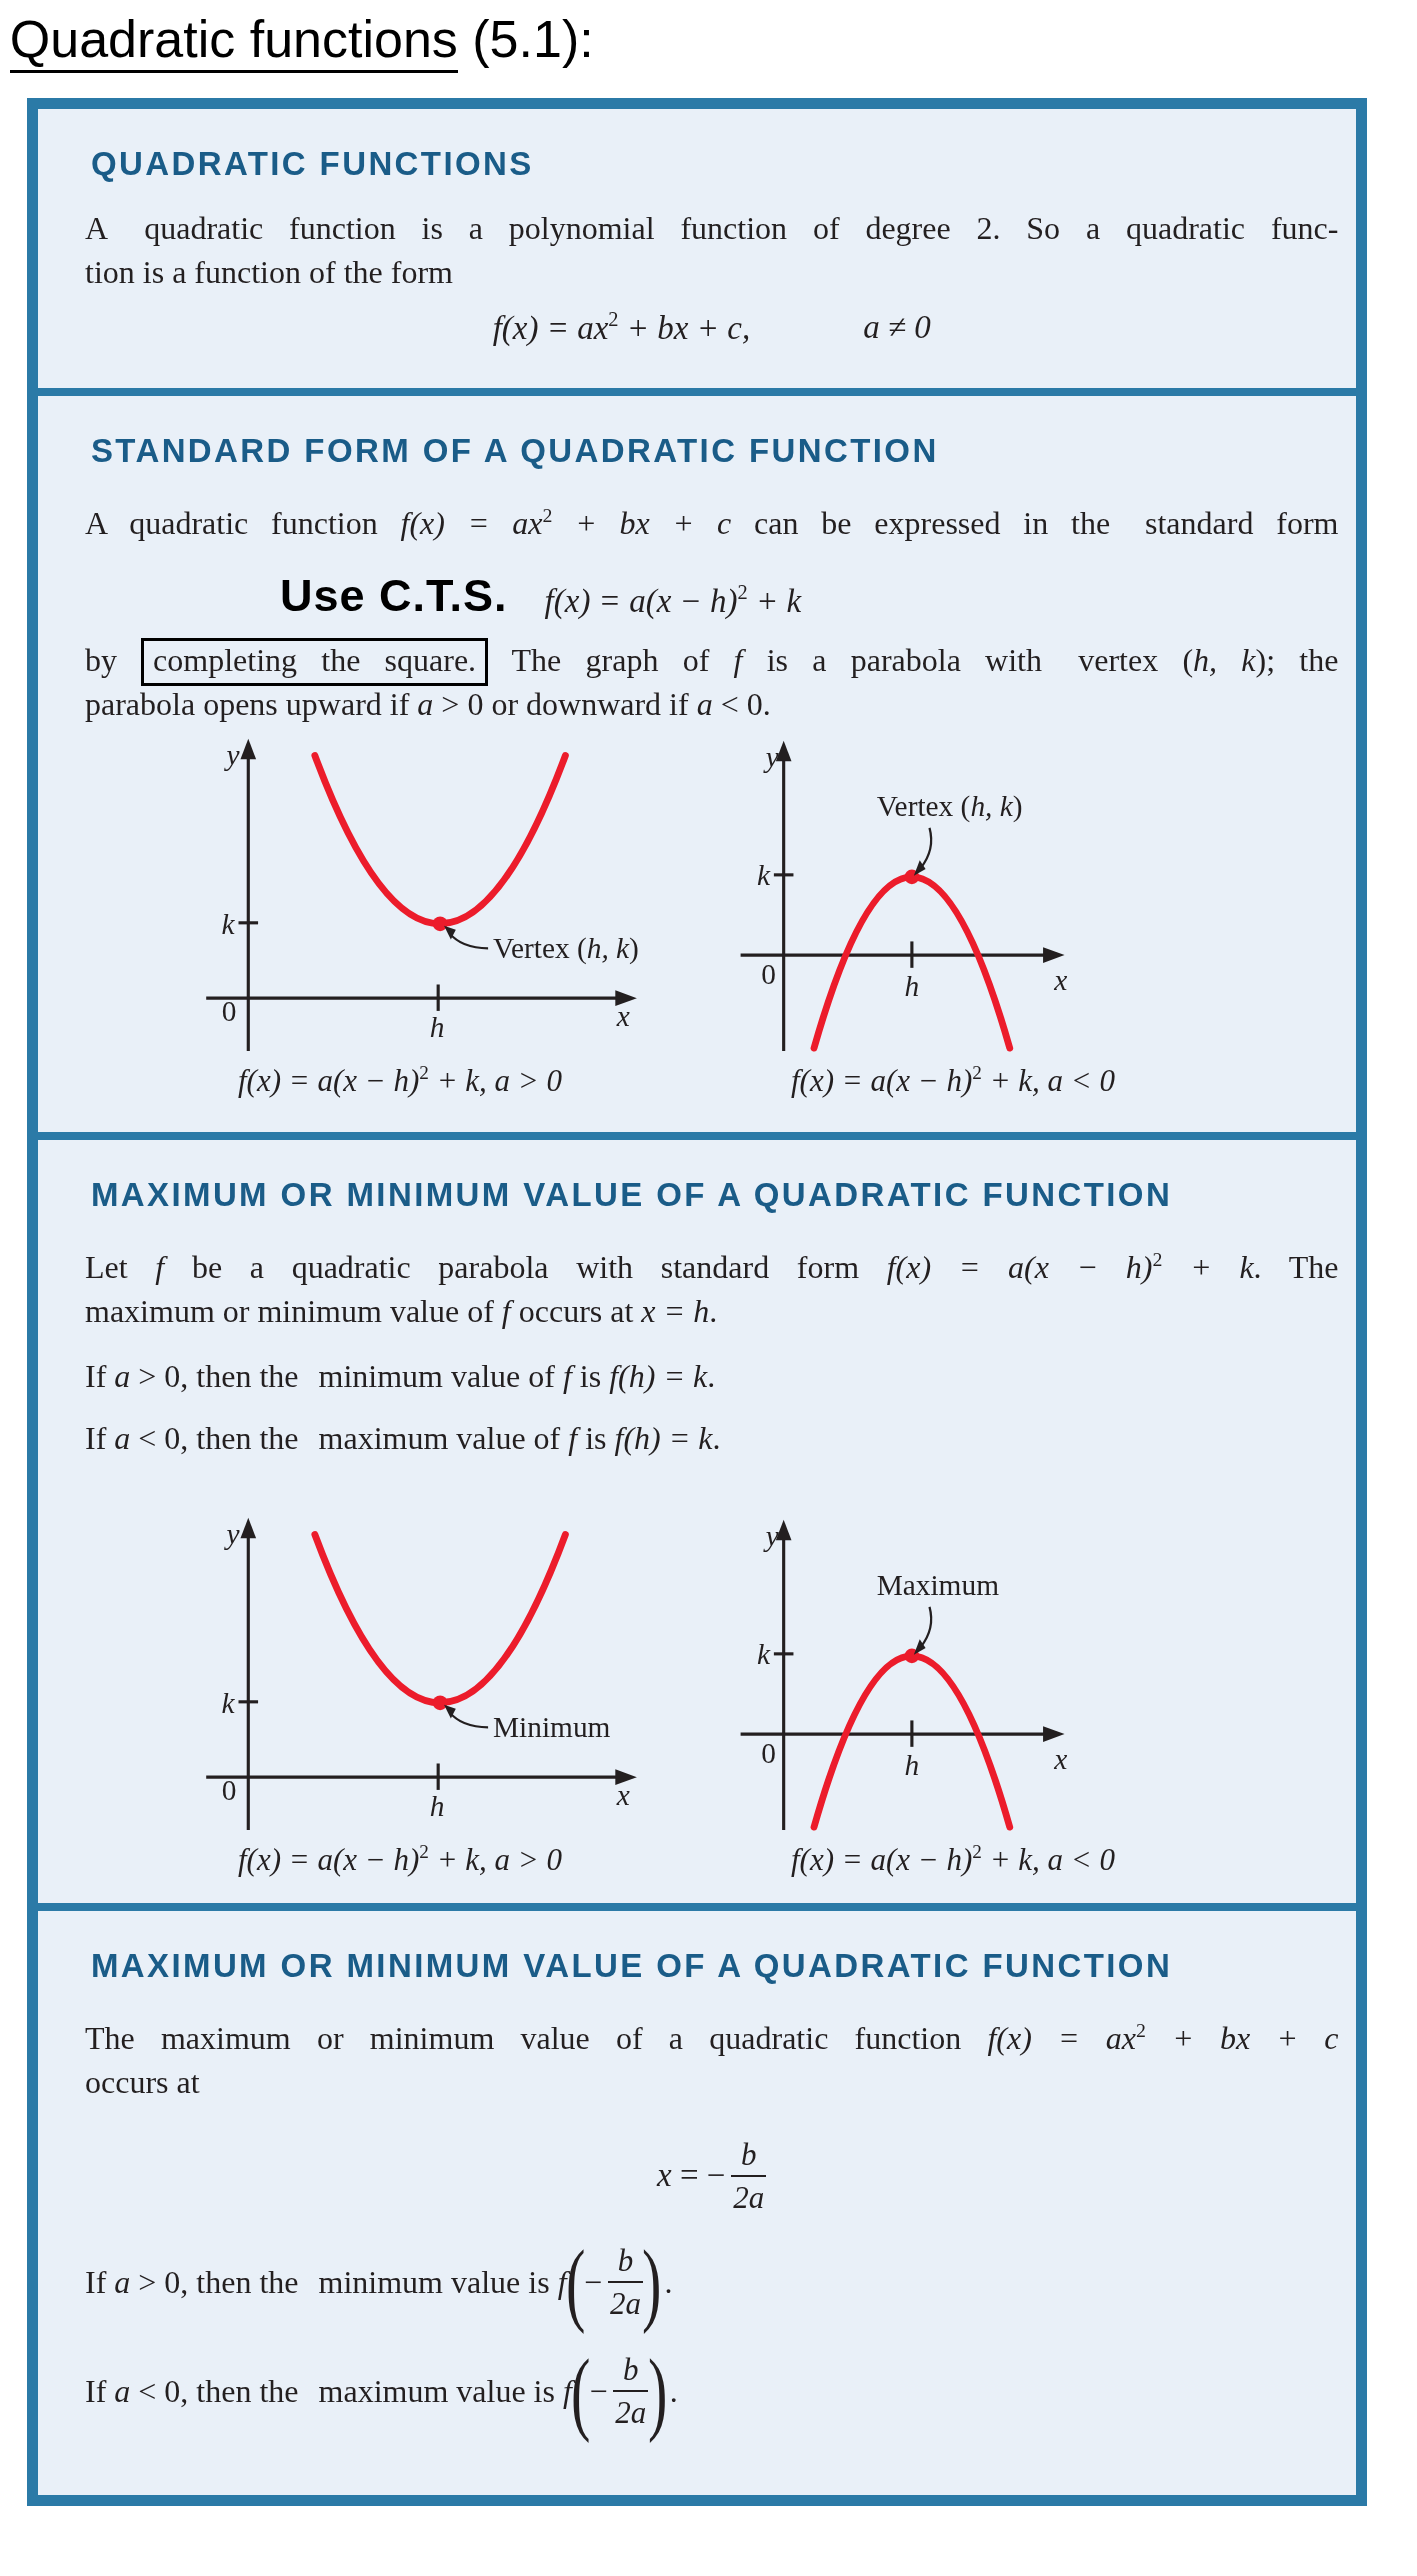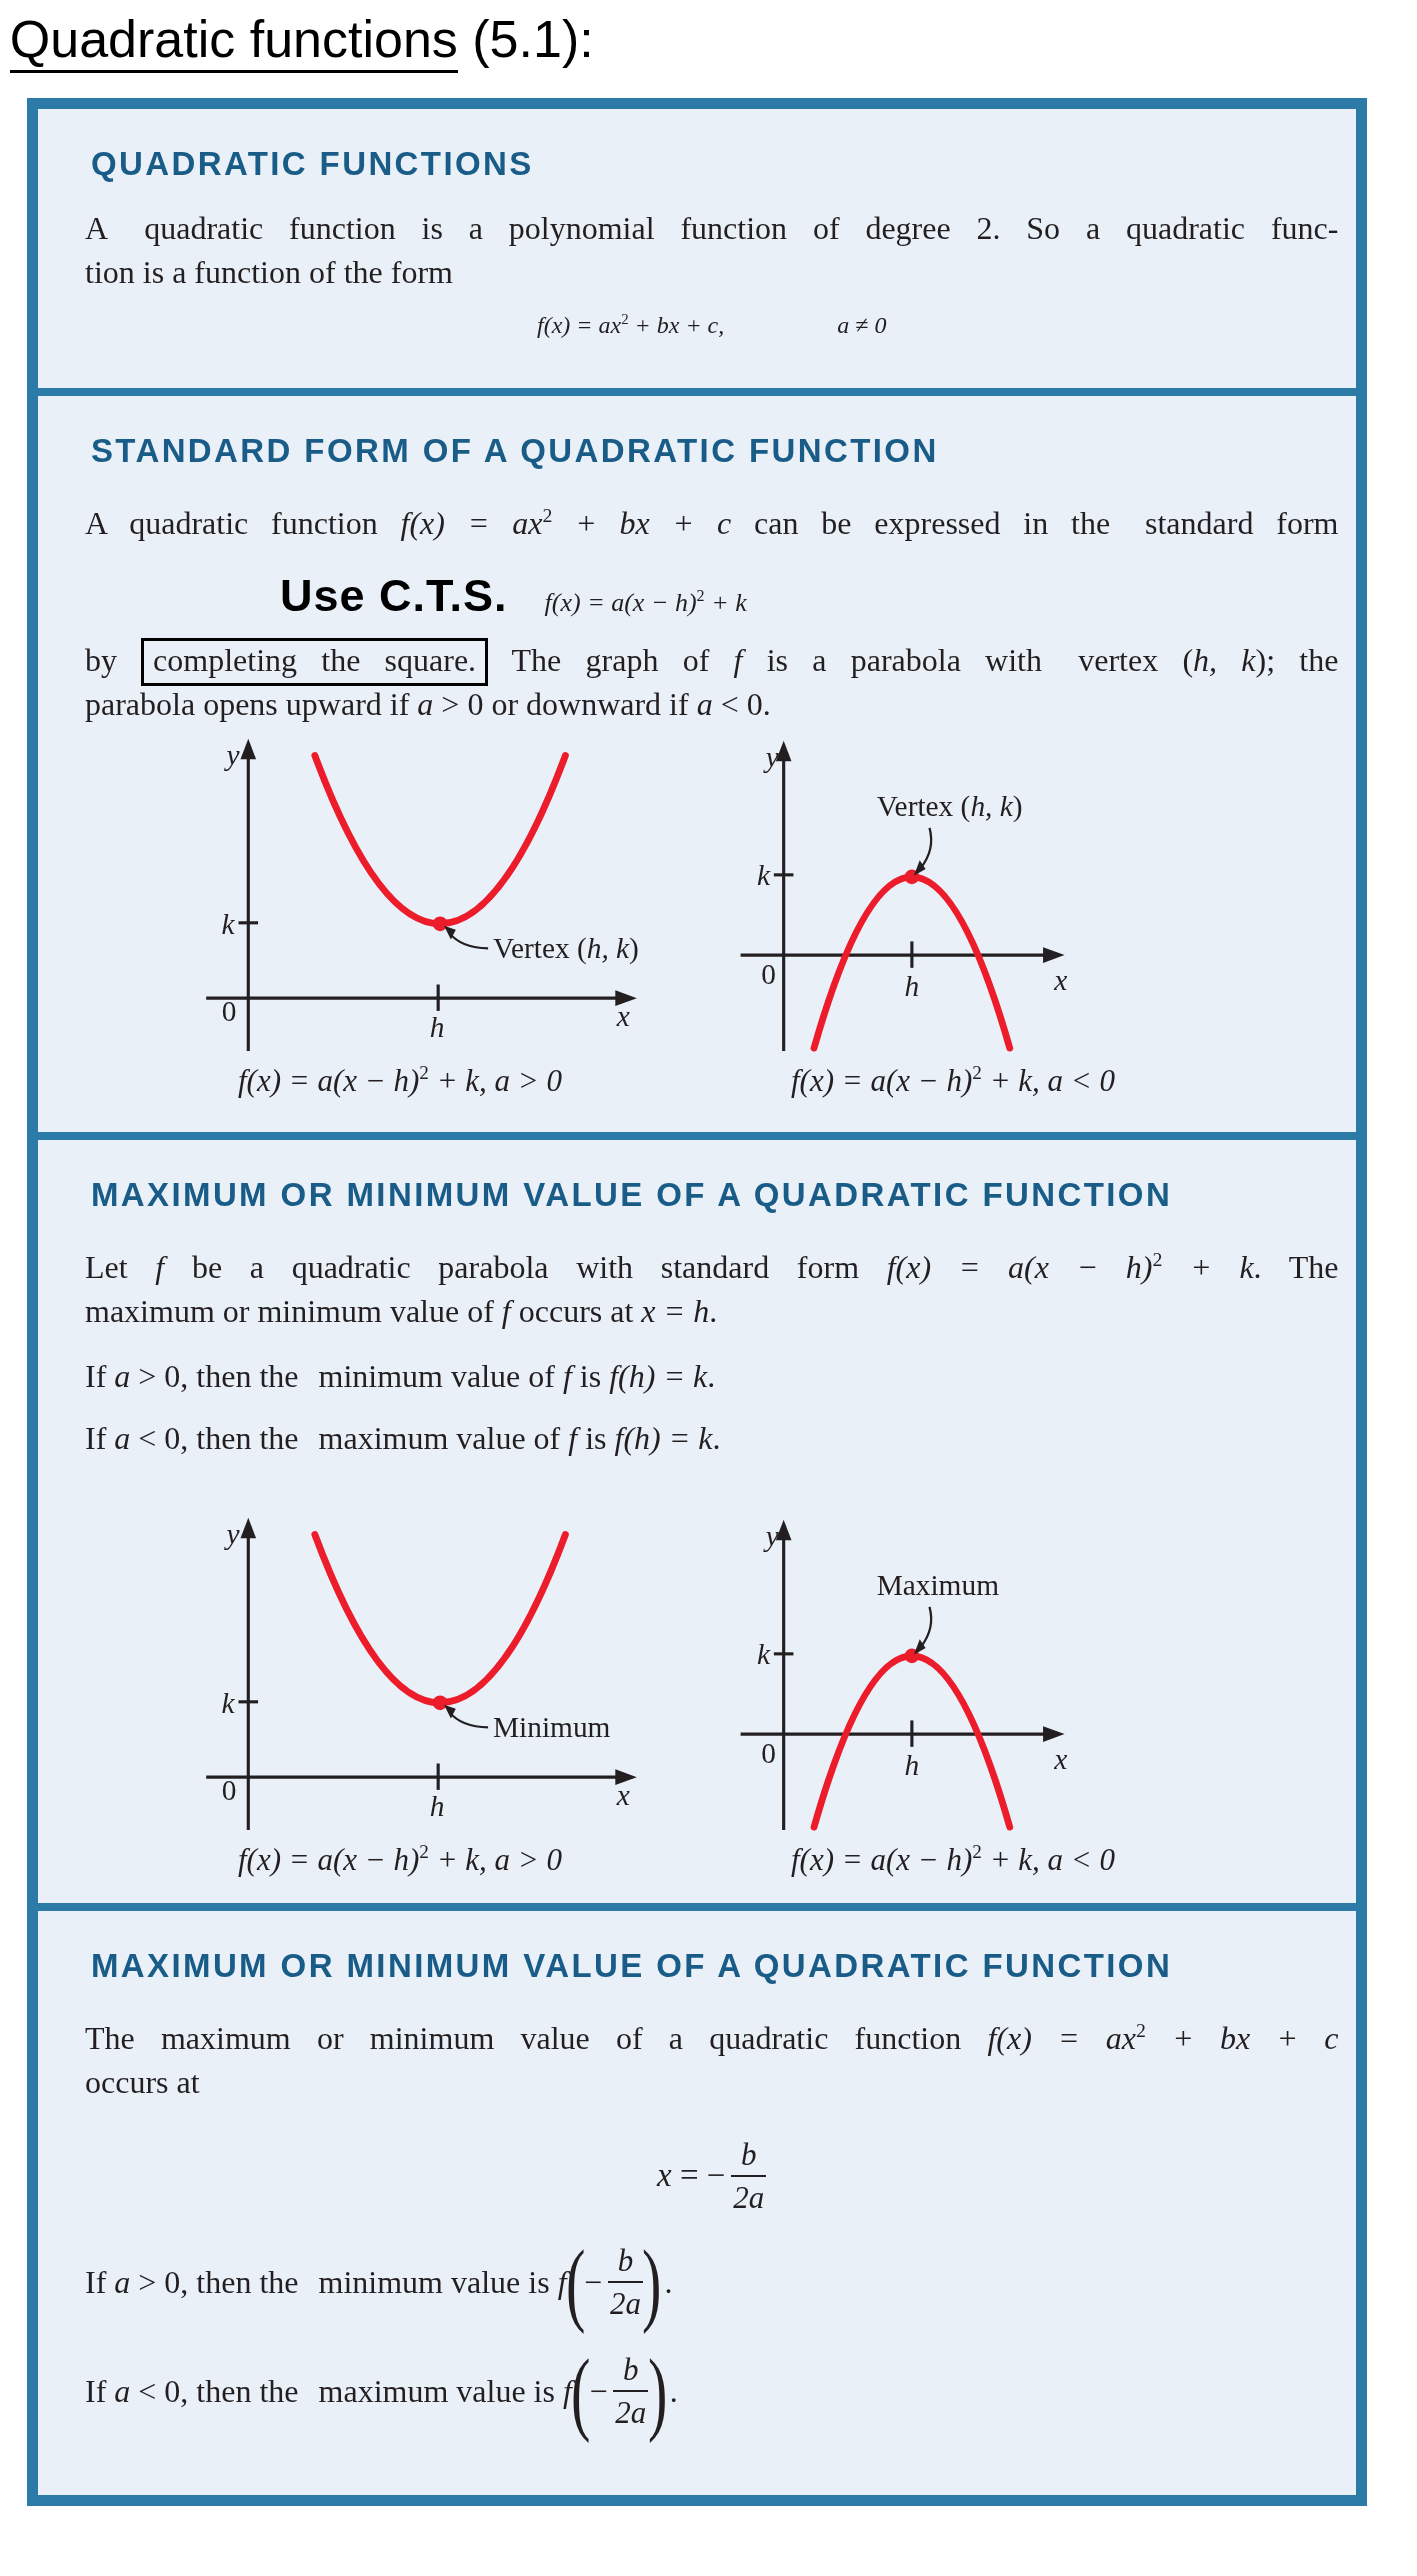--- a/index.html
+++ b/index.html
@@ -54,33 +54,33 @@
   }
   .j{text-align:justify;text-align-last:justify;}
   .it{font-style:italic;}
   .b{font-weight:normal;margin-left:12px;}
   .sup{font-size:0.62em;vertical-align:0.62em;font-style:normal;}
   .box{border:3.9px solid #000;padding:1px 8.8px 4.9px 8.8px;}
   .gapL{margin-left:113px;}
   .mt22{margin-top:21.5px;}
   .mt18{margin-top:17.6px;}
   .formula-line{
-    font-size:24px;line-height:47px;
+    font-size:33px;line-height:47px;
     text-align:center;margin-top:2px;
   }
   .cts-row{
     display:flex;align-items:baseline;gap:37px;
     margin:25.4px 0 15.7px 195px;
   }
   .cts{
     font-family:"Liberation Sans",sans-serif;
     font-weight:bold;font-size:45px;color:#000;
     letter-spacing:1px;
   }
-  .math{font-size:26px;}
+  .math{font-size:33px;}
   .graph-row{
     display:flex;gap:73px;margin:3.9px 0 0 75px;
   }
   .graph-row.g3{margin-top:49px;}
   figure{width:480px;margin:0;}
   figure svg{display:block;}
   figcaption{
     text-align:center;font-size:31px;line-height:35px;margin-top:2px;
   }
   

